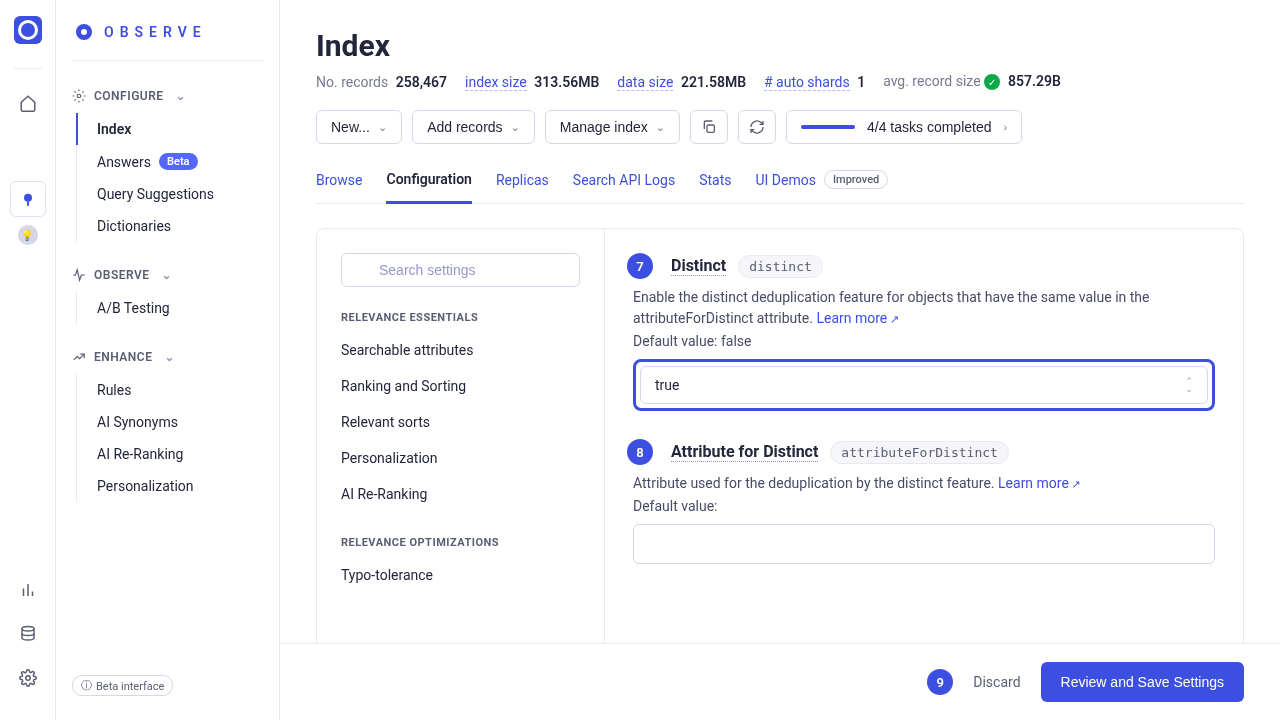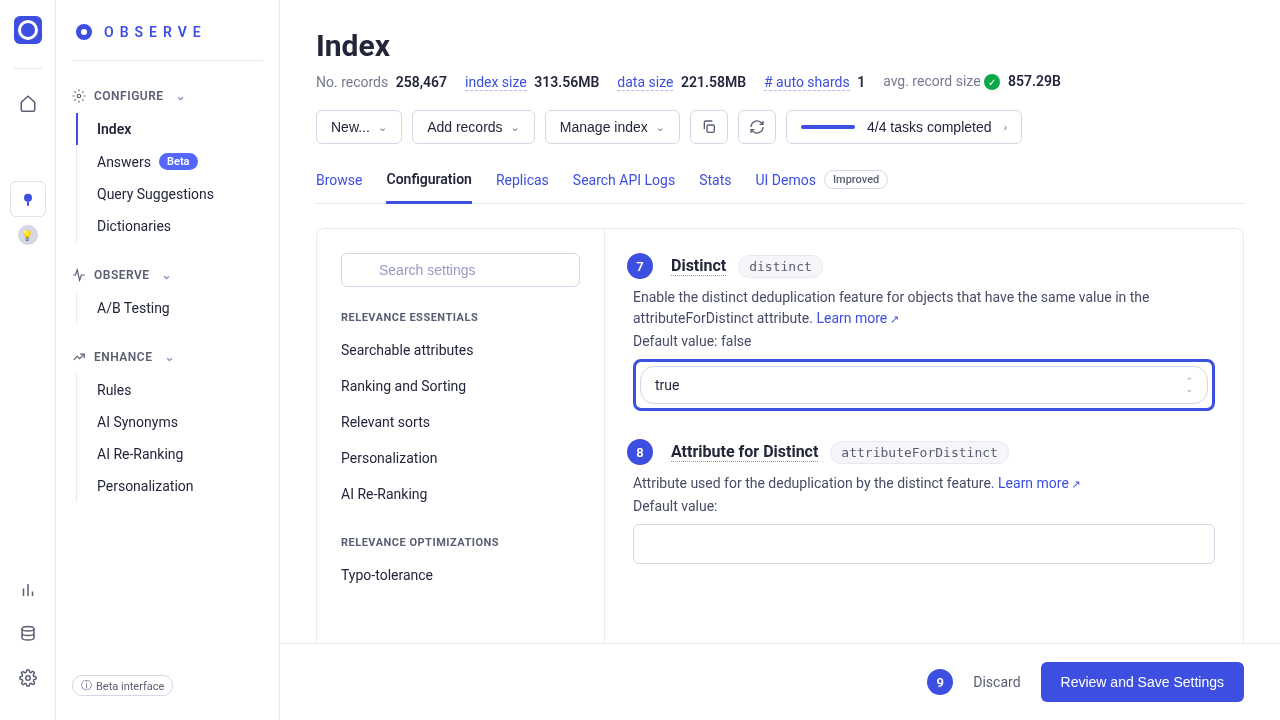--- a/index.html
+++ b/index.html
@@ -65,21 +65,21 @@
 .setting-block{margin-bottom:28px;}
 .setting-hdr{display:flex; align-items:center; gap:12px; margin-bottom:8px;}
 .num-badge{width:26px; height:26px; border-radius:50%; background:#3c4fe0; color:#fff; display:flex; align-items:center; justify-content:center; font-weight:600; font-size:13px; position:relative; left:-6px;}
 .setting-title{font-weight:700; font-size:16px; border-bottom:1px dotted #9698c3;}
 .code-pill{font-family: ui-monospace, Menlo, monospace; background:#f5f5fa; border:1px solid #e8e8f0; border-radius:14px; padding:3px 10px; font-size:13px; color:#5a5e73;}
 .setting-desc{color:#484c66; line-height:1.5; margin-bottom:4px;}
 .learn-more{color:#3c4fe0; cursor:pointer; white-space:nowrap;}
 .ext-icon::after{content:" ↗"; font-size:11px;}
 .default-val{color:#484c66; margin-bottom:10px;}
 .select-wrap{border:3px solid #3c4fe0; border-radius:8px; padding:4px; margin-top:8px;}
-.select-inner{border:1px solid #d6d6e7; border-radius:14px; padding:10px 14px; display:flex; justify-content:space-between; align-items:center;}
+.select-inner{border:1px solid #d6d6e7; border-radius:6px; padding:10px 14px; display:flex; justify-content:space-between; align-items:center;}
 .stepper{display:flex; flex-direction:column; font-size:9px; color:#9698c3; line-height:8px;}
 .input-plain{border:1px solid #d6d6e7; border-radius:6px; padding:10px 14px; margin-top:8px; height:40px;}
 
 .footer-bar{border-top:1px solid #e8e8f0; padding:18px 36px; display:flex; justify-content:flex-end; align-items:center; gap:20px;}
 .num-badge.footer{position:static;}
 .discard{color:#5a5e73; cursor:pointer;}
 .primary-btn{background:#3c4fe0; color:#fff; border:none; padding:12px 20px; border-radius:6px; font-size:14px; font-weight:500; cursor:pointer;}
 
 svg{display:block;}
 </style>

